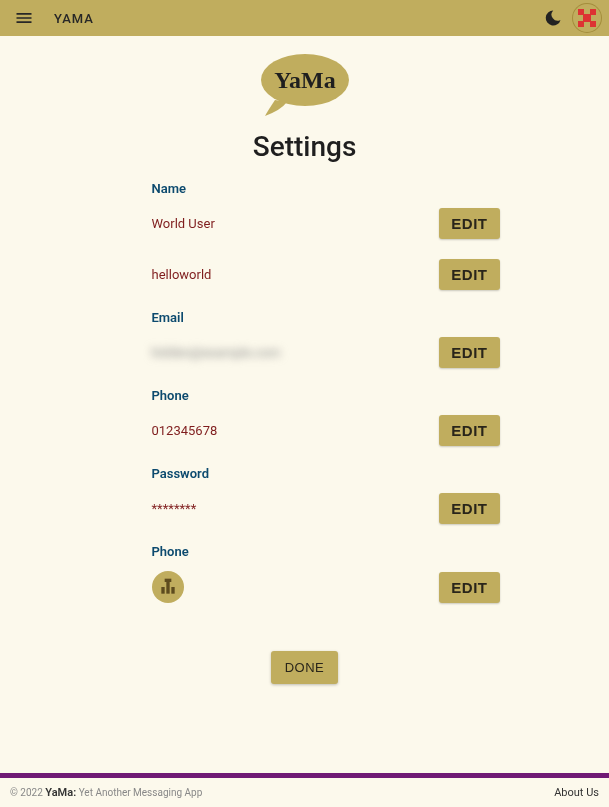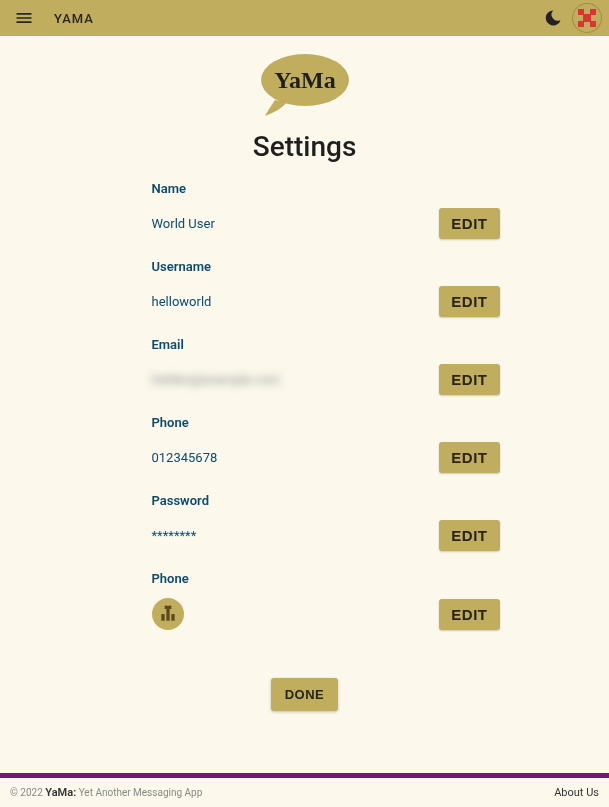--- a/index.html
+++ b/index.html
@@ -79,21 +79,21 @@
   color: #0c4a6e;
   margin-bottom: 12px;
 }
 .field-row {
   display: flex;
   align-items: center;
   justify-content: space-between;
 }
 .field-value {
   font-size: 13px;
-  color: #0c4a6e;
+  color: #7f1d1d;
 }
 .field-value.blurred {
   filter: blur(4px);
   color: #888;
 }
 .edit-btn {
   background: #c0ad5e;
   border: none;
   padding: 7px 12px;
   font-size: 15px;
@@ -115,21 +115,21 @@
   display: flex;
   justify-content: center;
   margin-top: 28px;
   margin-bottom: 20px;
 }
 .done-btn {
   background: #c0ad5e;
   border: none;
   padding: 9px 14px;
   font-size: 13px;
-  font-weight: 700;
+  font-weight: 400;
   letter-spacing: 0.5px;
   color: #29251a;
   cursor: pointer;
   border-radius: 3px;
   box-shadow: 0 1px 3px rgba(0,0,0,0.25);
 }
 .footer {
   border-top: 5px solid #701a75;
   padding: 8px 10px;
   display: flex;
@@ -184,21 +184,20 @@
 
     <div class="field">
       <div class="field-label">Name</div>
       <div class="field-row">
         <div class="field-value">World User</div>
         <button class="edit-btn">EDIT</button>
       </div>
     </div>
 
     <div class="field">
-      <div class="field-label">Username</div>
       <div class="field-row">
         <div class="field-value">helloworld</div>
         <button class="edit-btn">EDIT</button>
       </div>
     </div>
 
     <div class="field">
       <div class="field-label">Email</div>
       <div class="field-row">
         <div class="field-value blurred">hidden@example.com</div>

